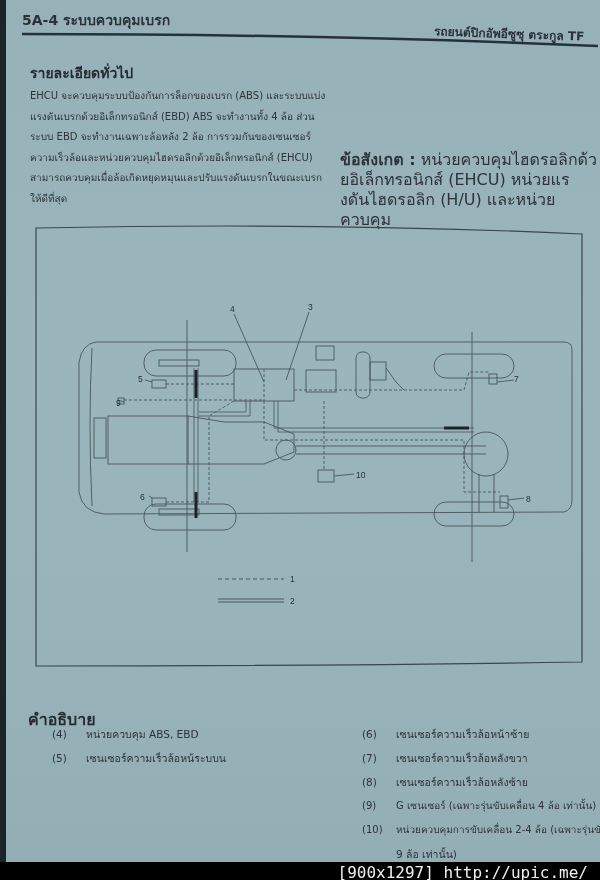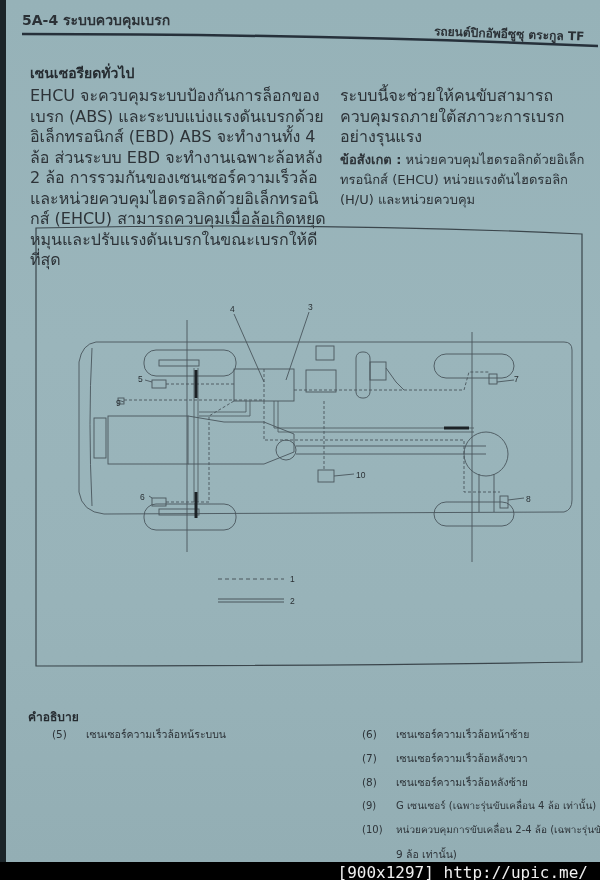--- a/index.html
+++ b/index.html
@@ -3,27 +3,27 @@
 <meta charset="utf-8">
 <style>
   html,body{margin:0;padding:0;}
   body{width:600px;height:880px;background:#1a2226;position:relative;overflow:hidden;font-family:"DejaVu Sans","Liberation Sans",sans-serif;}
   .page{position:absolute;left:6px;top:0;width:594px;height:862px;background:linear-gradient(180deg,#96b2b8 0%,#9ab5bb 40%,#98b3b9 70%,#93aeb4 100%);}
   .edge-dark{position:absolute;left:0;top:0;width:8px;height:880px;background:#1b2428;}
   .header-left{position:absolute;left:16px;top:9px;font-size:14px;font-weight:bold;color:#2b3136;}
   .header-right{position:absolute;right:16px;top:24px;font-size:12px;font-weight:bold;color:#2b3136;transform:rotate(2deg);}
   .header-rule{position:absolute;left:14px;top:33px;width:578px;height:3px;}
   .section-title{position:absolute;left:24px;top:62px;font-size:14px;font-weight:bold;color:#252b30;}
-  .para{position:absolute;font-size:16px;color:#2d3338;line-height:20.5px;}
+  .para{position:absolute;font-size:10px;color:#2d3338;line-height:20.5px;}
   .p-left{left:24px;top:86px;width:296px;}
   .p-right{left:334px;top:86px;width:260px;}
-  .note{position:absolute;left:334px;top:150px;width:260px;font-size:13px;color:#2d3338;line-height:20px;}
+  .note{position:absolute;left:334px;top:150px;width:260px;font-size:16px;color:#2d3338;line-height:20px;}
   .note b{font-weight:bold;}
   .diagram-frame{position:absolute;left:18px;top:222px;width:568px;height:450px;}
-  .legend-title{position:absolute;left:22px;top:707px;font-size:12px;font-weight:bold;color:#252b30;}
+  .legend-title{position:absolute;left:22px;top:707px;font-size:16px;font-weight:bold;color:#252b30;}
   .legend-col{position:absolute;font-size:10.5px;color:#2d3338;}
   .legend-col .item{height:24px;line-height:24px;white-space:nowrap;}
   .legend-col .num{display:inline-block;width:34px;}
   .col-a{left:46px;top:722px;}
   .col-b{left:356px;top:722px;}
   .col-b .item{transform-origin:left center;}
   .footer-bar{position:absolute;left:0;top:862px;width:600px;height:18px;background:#000;}
   .footer-text{position:absolute;right:12px;top:863px;font-family:"DejaVu Sans Mono",monospace;font-size:16px;color:#f0f0f0;}
   svg text{font-family:"Liberation Sans",sans-serif;}
 </style>
@@ -31,23 +31,22 @@
 <body>
 
 <div class="edge-dark"></div>
 <div class="page">
   <div class="header-left">5A-4 ระบบควบคุมเบรก</div>
   <div class="header-right">รถยนต์ปิกอัพอีซูซุ ตระกูล TF</div>
   <svg class="header-rule" viewBox="0 0 578 20" preserveAspectRatio="none" style="height:20px;top:30px;">
     <path d="M2 4 Q300 4 578 16" stroke="#26303a" stroke-width="2.5" fill="none"></path>
   </svg>
 
-  <div class="section-title">เซนเซอรียดทั่วไป</div>
+  <div class="section-title">รายละเอียดทั่วไป</div>
   <div class="para p-left">EHCU จะควบคุมระบบป้องกันการล็อกของเบรก (ABS) และระบบแบ่งแรงดันเบรกด้วยอิเล็กทรอนิกส์ (EBD) ABS จะทำงานทั้ง 4 ล้อ ส่วนระบบ EBD จะทำงานเฉพาะล้อหลัง 2 ล้อ การรวมกันของเซนเซอร์ความเร็วล้อและหน่วยควบคุมไฮดรอลิกด้วยอิเล็กทรอนิกส์ (EHCU) สามารถควบคุมเมื่อล้อเกิดหยุดหมุนและปรับแรงดันเบรกในขณะเบรกให้ดีที่สุด</div>
-  <div class="para p-right">ระบบนี้จะช่วยให้คนขับสามารถควบคุมรถภายใต้สภาวะการเบรกอย่างรุนแรง</div>
   <div class="note">
     <b>ข้อสังเกต :</b>
     <span>หน่วยควบคุมไฮดรอลิกด้วยอิเล็กทรอนิกส์ (EHCU) หน่วยแรงดันไฮดรอลิก (H/U) และหน่วยควบคุม</span>
   </div>
 
   <svg class="diagram-frame" viewBox="0 0 568 450">
     <path d="M12 6 Q300 0 558 12 L558 440 Q300 444 12 444 Z" fill="none" stroke="#3b464c" stroke-width="1.2"></path>
     <g stroke="#4a565c" stroke-width="0.9" fill="none">
 
       <path d="M72 120 Q58 122 55 140 L55 270 Q58 290 80 292 L540 290 Q548 288 548 278 L548 128 Q548 120 540 120 Z"></path>
@@ -138,20 +137,21 @@
       <line x1="194" y1="357" x2="260" y2="357" stroke="#4a565c" stroke-width="1" stroke-dasharray="4,3"></line>
       <text x="266" y="360" fill="#2a3034" font-size="8.5">1</text>
       <line x1="194" y1="377" x2="260" y2="377" stroke="#4a565c" stroke-width="1"></line>
       <line x1="194" y1="380" x2="260" y2="380" stroke="#4a565c" stroke-width="1"></line>
       <text x="266" y="382" fill="#2a3034" font-size="8.5">2</text>
     </g>
   </svg>
 
   <div class="legend-title">คำอธิบาย</div>
   <div class="legend-col col-a">
+    <div class="item"><span class="num">(4)</span><span>หน่วยควบคุม ABS, EBD</span></div>
     <div class="item"><span class="num">(5)</span><span>เซนเซอร์ความเร็วล้อหน้ระบบน</span></div>
   </div>
   <div class="legend-col col-b">
     <div class="item"><span class="num">(6)</span><span>เซนเซอร์ความเร็วล้อหน้าซ้าย</span></div>
     <div class="item"><span class="num">(7)</span><span>เซนเซอร์ความเร็วล้อหลังขวา</span></div>
     <div class="item"><span class="num">(8)</span><span>เซนเซอร์ความเร็วล้อหลังซ้าย</span></div>
     <div class="item" style="font-size:10px;"><span class="num">(9)</span><span>G เซนเซอร์ (เฉพาะรุ่นขับเคลื่อน 4 ล้อ เท่านั้น)</span></div>
     <div class="item" style="font-size:10px;"><span class="num">(10)</span><span>หน่วยควบคุมการขับเคลื่อน 2-4 ล้อ (เฉพาะรุ่นขับเคลื่อน</span></div>
     <div class="item"><span class="num"></span><span>9 ล้อ เท่านั้น)</span></div>
   </div>

